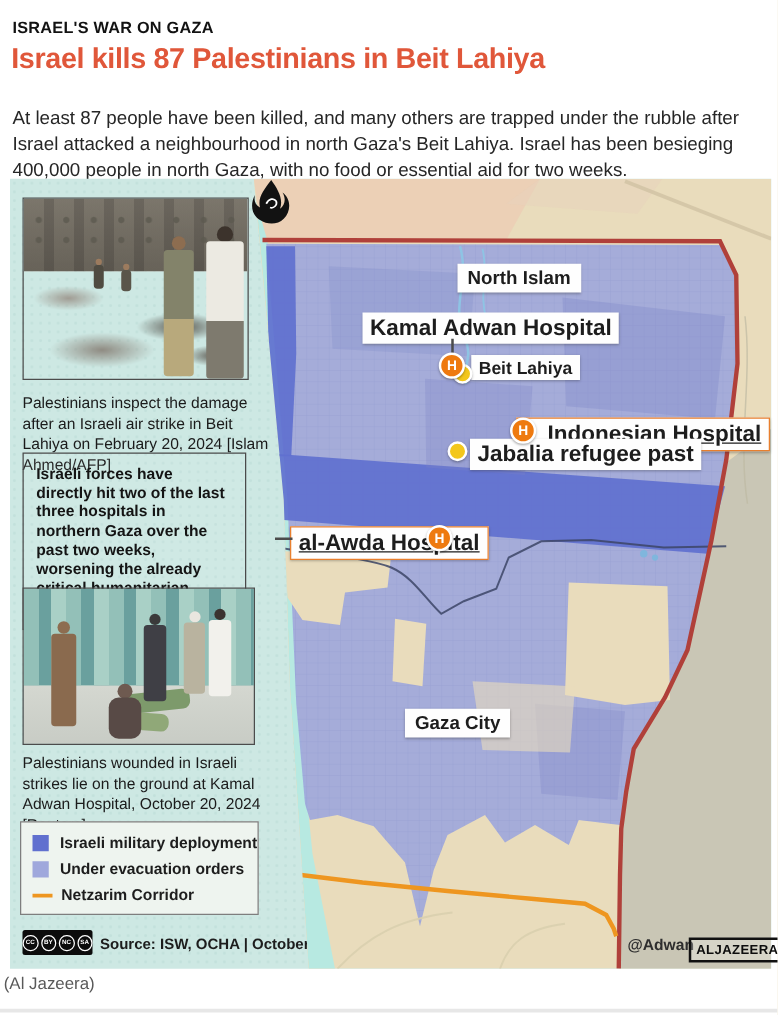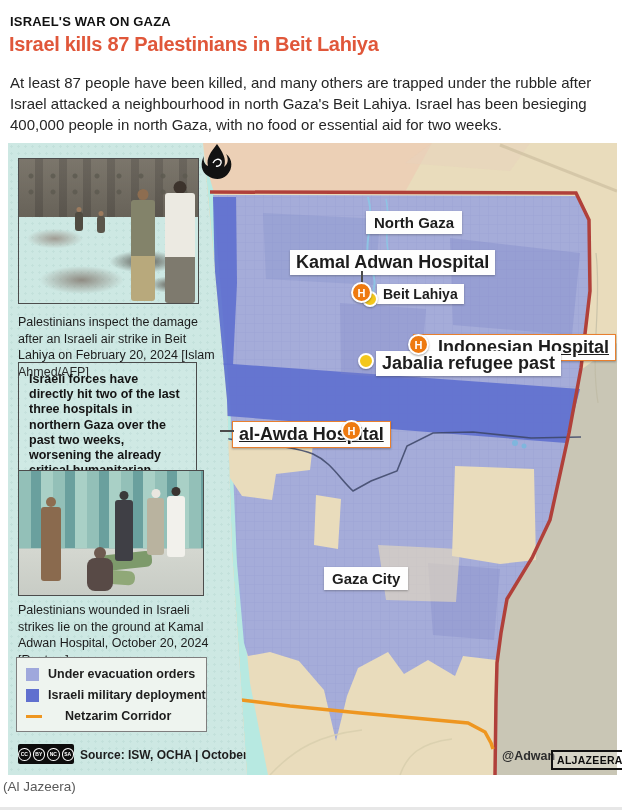--- a/index.html
+++ b/index.html
@@ -2,22 +2,22 @@
 <html><head>
 <meta charset="utf-8">
 <style>
   html,body{margin:0;padding:0;background:#fff;width:622px;height:812px;overflow:hidden;
     font-family:"Liberation Sans","DejaVu Sans",sans-serif;-webkit-font-smoothing:antialiased;}
   .abs{position:absolute;}
   #stage{position:relative;width:622px;height:580px;background:#fff;}
 
   
   #kicker{left:10px;top:14px;font-size:13px;font-weight:800;color:#121212;letter-spacing:.2px;}
-  #title{left:9px;top:33px;font-size:20px;font-weight:600;letter-spacing:-.3px;}
-  #intro{left:10px;top:72px;width:604px;font-size:15px;line-height:21px;color:#262626;font-weight:500;}
+  #title{left:9px;top:33px;font-size:23px;font-weight:600;letter-spacing:-.3px;}
+  #intro{left:10px;top:84px;width:604px;font-size:15px;line-height:21px;color:#262626;font-weight:500;}
 
   
   #graphic{left:8px;top:143px;width:609px;height:632px;background:#cde8e3;
     background-image:radial-gradient(rgba(0,90,80,.05) 1px,transparent 1.2px);background-size:7px 7px;}
 
   
   .photo{border:1px solid #4c4c4c;overflow:hidden;}
   #photo1{left:10px;top:15px;width:179px;height:144px;
     background:linear-gradient(180deg,#c6c1b9 0%,#b2ada5 16%,#999era 28%,#8e8a82 40%,#7d7a72 68%,#6f6c65 100%);}
   #photo1 .bld{left:0;top:0;width:100%;height:40%;
@@ -43,21 +43,21 @@
 
   .caption{font-size:12.5px;line-height:16.5px;color:#1b1b1b;font-weight:500;}
   #caption1{left:10px;top:171px;width:198px;}
   #caption2{left:10px;top:459px;width:202px;}
   #factbox{left:10px;top:219px;width:157px;border:1.2px solid #4a4a4a;padding:9px 10px;
     font-size:12.5px;line-height:15.2px;font-weight:600;color:#141414;background:rgba(255,255,255,.06);}
 
   
   #legend{left:8px;top:514px;width:180px;background:#eef4ef;border:1px solid #7e7e7e;padding:9px 0 8px 9px;}
   .lrow{display:flex;align-items:center;margin:0 0 7px 0;}
-  .lrow:last-child{margin-bottom:0;gap:16px;}
+  .lrow:last-child{margin-bottom:0;}
   .sw{width:13px;height:13px;margin-right:9px;flex:0 0 auto;}
   .swline{width:16px;height:3px;margin-right:7px;flex:0 0 auto;}
   .ltext{font-size:12.5px;font-weight:600;color:#1d1d1d;white-space:nowrap;}
 
   
   #ccbadge{left:10px;top:601px;width:56px;height:20px;background:#0c0c0c;border-radius:2px;
     display:flex;align-items:center;justify-content:center;gap:2px;}
   .cc-circ{width:11px;height:11px;border:1.2px solid #fff;border-radius:50%;color:#fff;
     font-size:5px;font-weight:800;display:flex;align-items:center;justify-content:center;}
   #source{left:72px;top:605px;font-size:12px;font-weight:700;color:#1d1d1d;}
@@ -141,26 +141,26 @@
       </div>
       <div class="fig" style="left:68px;top:76px;width:26px;height:44px;">
         <div class="head" style="width:12px;height:12px;background:#6e5a50;"></div>
         <div class="body" style="top:11px;background:#584a46;border-radius:8px;"></div>
       </div>
     </div>
     <div class="abs caption" id="caption2">Palestinians wounded in Israeli strikes lie on the ground at Kamal Adwan Hospital, October 20, 2024 [Reuters]</div>
 
     <div class="abs" id="legend">
       <div class="lrow">
+        <span class="sw" style="background: rgb(96, 112, 207);"></span>
+        <span class="ltext">Israeli military deployment</span>
+      </div>
+      <div class="lrow">
         <span class="sw" style="background: rgb(159, 168, 220);"></span>
         <span class="ltext">Under evacuation orders</span>
-      </div>
-      <div class="lrow">
-        <span class="sw" style="background: rgb(96, 112, 207);"></span>
-        <span class="ltext">Israeli military deployment</span>
       </div>
       <div class="lrow">
         <span class="swline" style="background: rgb(238, 150, 32);"></span>
         <span class="ltext">Netzarim Corridor</span>
       </div>
     </div>
 
     <div class="abs" id="ccbadge">
       <span class="cc-circ">CC</span>
       <span class="cc-circ">BY</span>
@@ -204,21 +204,21 @@
           <circle cx="315" cy="300" r="3" fill="#7fb6dd"></circle>
           <circle cx="324" cy="303" r="2.5" fill="#7fb6dd"></circle>
           <path d="M22,295 C62,301 96,304 113,311 C131,319 140,336 153,348 L171,338 L197,328 L207,303 L233,290 L273,289 L331,295 L381,294" stroke="#3c4566" stroke-width="1.6" fill="none" opacity="0.85"></path>
           <path d="M10,49 L376,50 L389,77 L390,148 L381,225 L369,290 L350,377 L332,415 L307,456 L301,490 L297,520 L296,557 L295,632" stroke="#b0403a" stroke-width="3.5" fill="none"></path>
           <path d="M33,556 L90,563 L160,570 L225,576 L268,580 L285,589 L291,600 L293,606" stroke="#ee9620" stroke-width="3.5" fill="none"></path>
           <path d="M70,632 C95,605 120,592 162,587" stroke="#d9cfae" stroke-width="1.5" fill="none" opacity="0.9"></path>
           <path d="M200,632 C207,612 220,600 252,596" stroke="#d9cfae" stroke-width="1.5" fill="none" opacity="0.9"></path>
         </g>
       </svg>
 
-      <div class="mlabel big" style="left:166px;top:68px;">North Gaza</div>
+      <div class="mlabel big" style="left:166px;top:68px;">North Islam</div>
       <div class="mlabel" style="left:90px;top:107px;">Kamal Adwan Hospital</div>
       <div class="leader" style="left:161px;top:128px;width:2px;height:15px;"></div>
       <div class="cmark" style="left:162px;top:148px;"></div>
       <div class="hmark" style="left:151px;top:139px;">H</div>
       <div class="mlabel" style="left:177px;top:141px;font-size:14px;">Beit Lahiya</div>
 
       <div class="mlabel orange" style="left:213px;top:191px;padding-left:24px;">Indonesian Hospital</div>
       <div class="hmark" style="left:208px;top:191px;">H</div>
 
       <div class="cmark" style="left:158px;top:210px;"></div>

